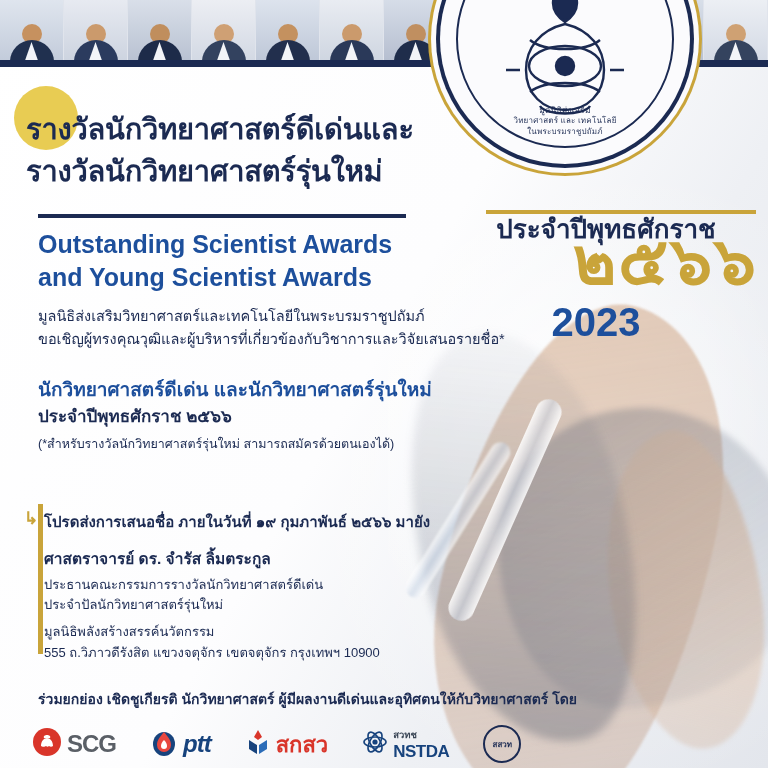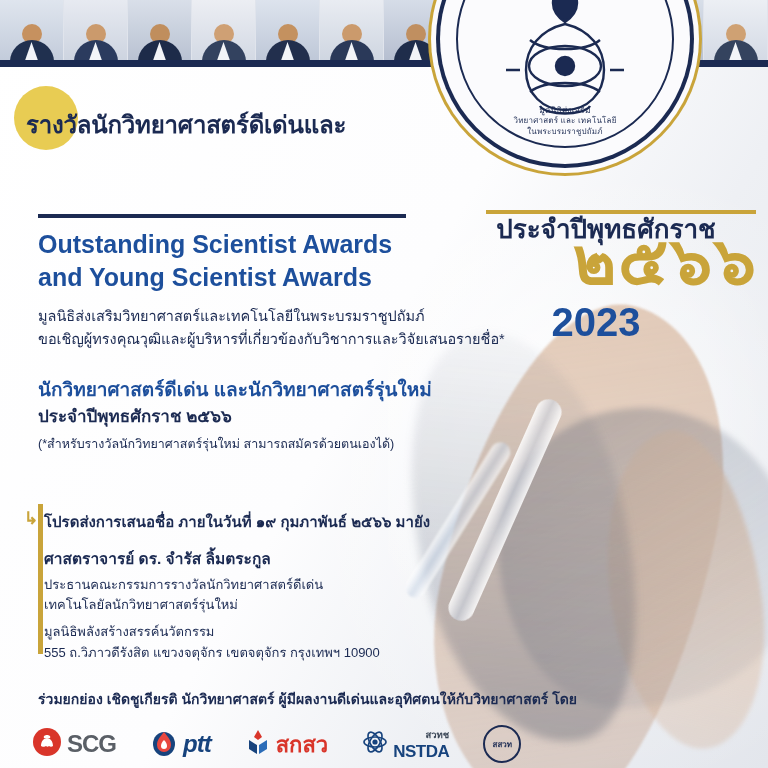--- a/index.html
+++ b/index.html
@@ -109,21 +109,21 @@
   #emblem .seal-text .l2{font-size:8px;}
   #emblem .seal-text .l3{font-size:8px;}
 
   
   #yellow-dot{
     position:absolute;left:14px;top:86px;width:64px;height:64px;border-radius:50%;
     background:#e7c94a;opacity:.95;
   }
   #title-th{
     position:absolute;left:26px;top:108px;width:520px;
-    color:#1b2a52;font-size:24px;font-weight:bold;line-height:1.45;
+    color:#1b2a52;font-size:29px;font-weight:bold;line-height:1.45;
     letter-spacing:-.2px;
   }
   #divider1{
     position:absolute;left:38px;top:214px;width:368px;height:4px;background:#1b2a52;
   }
   #title-en{
     position:absolute;left:38px;top:228px;width:470px;
     color:#1d4f9c;font-size:25px;font-weight:bold;line-height:1.3;
   }
   #body-1{
@@ -191,21 +191,21 @@
   #logos{
     position:absolute;left:32px;top:724px;width:560px;height:40px;
     display:flex;align-items:center;gap:34px;
   }
   .logo{display:flex;align-items:center;gap:5px;height:34px;}
   .logo .mark{display:block;}
   .logo .txt{font-weight:bold;}
   .logo.scg .txt{color:#5a5f66;font-size:24px;letter-spacing:-1px;}
   .logo.ptt .txt{color:#17437d;font-size:24px;font-style:italic;letter-spacing:-1px;}
   .logo.sakso .txt{color:#d9352a;font-size:22px;}
-  .logo.nstda .txt{color:#17437d;font-size:17px;letter-spacing:-.5px;text-align:right;}
+  .logo.nstda .txt{color:#17437d;font-size:17px;letter-spacing:-.5px;}
   .logo.nstda .txt small{display:block;color:#3a4656;font-size:9.5px;font-weight:bold;letter-spacing:0;}
 
   .seal-ring{
     width:34px;height:34px;border-radius:50%;border:2px solid #1b2a52;
     display:flex;align-items:center;justify-content:center;
     color:#1b2a52;font-size:8px;font-weight:bold;
   }
 </style>
 </head>
 <body>
@@ -313,20 +313,21 @@
     <div class="seal-text">
       <div class="l1">มูลนิธิส่งเสริม</div>
       <div class="l2">วิทยาศาสตร์ และ เทคโนโลยี</div>
       <div class="l3">ในพระบรมราชูปถัมภ์</div>
     </div>
   </div>
 
   <div id="yellow-dot"></div>
   <div id="title-th">
     <div>รางวัลนักวิทยาศาสตร์ดีเด่นและ</div>
+    <div>รางวัลนักวิทยาศาสตร์รุ่นใหม่</div>
   </div>
   <div id="divider1"></div>
   <div id="title-en">
     <div>Outstanding Scientist Awards</div>
     <div>and Young Scientist Awards</div>
   </div>
 
   <div id="body-1">
     <div>มูลนิธิส่งเสริมวิทยาศาสตร์และเทคโนโลยีในพระบรมราชูปถัมภ์</div>
     <div>ขอเชิญผู้ทรงคุณวุฒิและผู้บริหารที่เกี่ยวข้องกับวิชาการและวิจัยเสนอรายชื่อ*</div>
@@ -343,21 +344,21 @@
   <div id="year-rule"></div>
   <div id="year-thai">๒๕๖๖</div>
   <div id="year-ad">2023</div>
 
   <div id="send-bar"></div>
   <div id="send-arrow">↳</div>
   <div id="send-head">โปรดส่งการเสนอชื่อ ภายในวันที่ ๑๙ กุมภาพันธ์ ๒๕๖๖ มายัง</div>
   <div id="send-name">ศาสตราจารย์ ดร. จำรัส ลิ้มตระกูล</div>
   <div id="send-role">
     <div>ประธานคณะกรรมการรางวัลนักวิทยาศาสตร์ดีเด่น</div>
-    <div>เทคโนโลยัลนักวิทยาศาสตร์รุ่นใหม่</div>
+    <div>ประจำปัลนักวิทยาศาสตร์รุ่นใหม่</div>
   </div>
   <div id="send-addr">
     <div>มูลนิธิพลังสร้างสรรค์นวัตกรรม</div>
     <div>555 ถ.วิภาวดีรังสิต แขวงจตุจักร เขตจตุจักร กรุงเทพฯ 10900</div>
   </div>
 
   <div id="footer-text">ร่วมยกย่อง เชิดชูเกียรติ นักวิทยาศาสตร์ ผู้มีผลงานดีเด่นและอุทิศตนให้กับวิทยาศาสตร์ โดย</div>
 
   <div id="logos">
 

